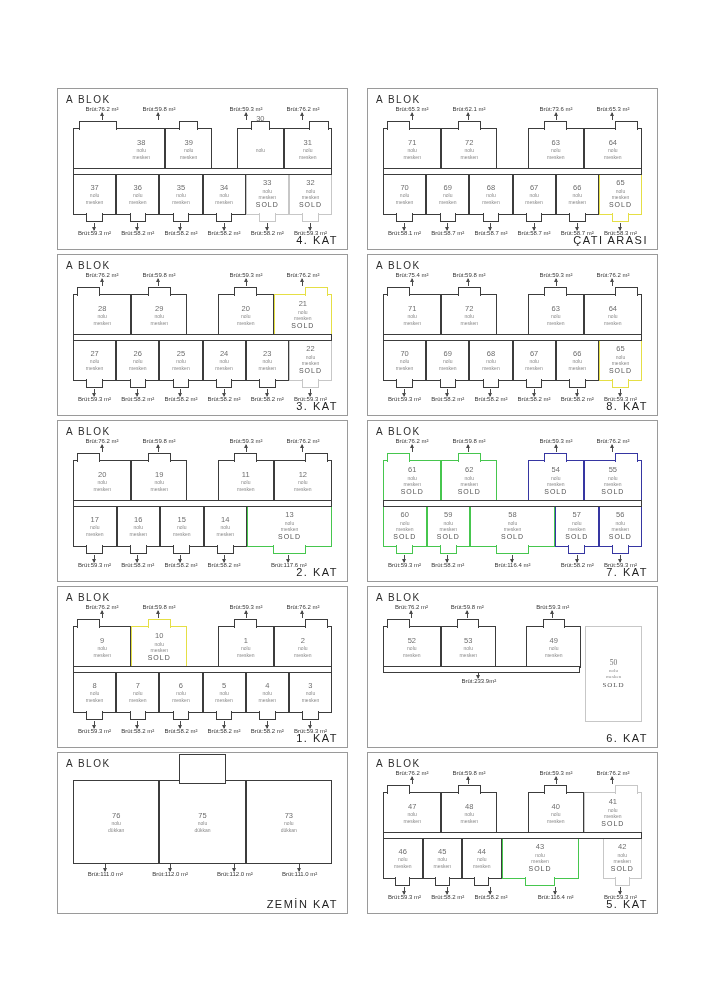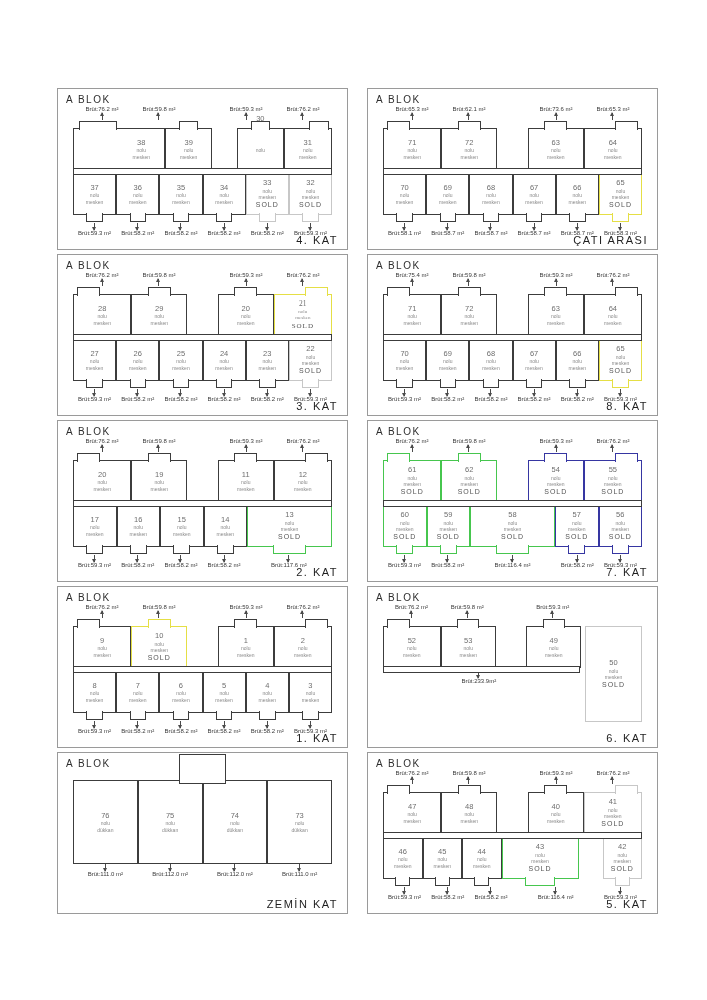--- a/index.html
+++ b/index.html
@@ -35,21 +35,21 @@
   .uno { font-size:7.5px; color:#6e6e6e; }
   .usm { font-size:5px; color:#8a8a8a; }
   .usold { font-size:7px; color:#555; letter-spacing:1px; margin-top:1px; }
   .bump { position:absolute; height:9px; top:-8px; background:#fff; border:1.5px solid; border-bottom:none; z-index:2; border-color:inherit; }
   .bump.bl { left:5%;  width:42%; }
   .bump.bc { left:29%; width:42%; }
   .bump.br { right:5%; width:42%; }
   .bump.bb { top:auto; bottom:-8px; left:30%; width:40%; border:1.5px solid; border-top:none; border-color:inherit; }
   .corridor { position:relative; z-index:3; height:7px; border:1.5px solid #3c3c3c; background:#fff; margin:-2px 0 -2px 0; }
   .gapcell { background:transparent; }
-  .side-unit { position:absolute; z-index:1; }
+  .side-unit { position:absolute; z-index:1;font-family:Liberation Serif, serif; }
   .zemin-row { margin-top:27px; height:84px; display:flex; position:relative; }
   .zemin-bump { position:absolute; top:-26px; left:41%; width:18%; height:30px; border:1.5px solid #3c3c3c; background:#fff; z-index:2; }
 </style>
 </head>
 <body>
 
 <div id="grid">
     <section class="panel">
       <div class="panel-title">A BLOK</div>
       <div class="plan">
@@ -322,21 +322,21 @@
             <span class="usm">nolu</span>
             <span class="usm">mesken</span>
           </div>
           <div class="gapcell" style="flex-grow: 12; flex-basis: 0px;"></div>
           <div class="unit c-n" style="flex-grow: 21; flex-basis: 0px;">
             <div class="bump bc"></div>
             <span class="uno">20</span>
             <span class="usm">nolu</span>
             <span class="usm">mesken</span>
           </div>
-          <div class="unit c-y" style="flex-grow: 22; flex-basis: 0px; font-family: Liberation Serif, serif;">
+          <div class="unit c-y" style="flex-grow: 22; flex-basis: 0px;">
             <div class="bump br"></div>
             <span class="uno">21</span>
             <span class="usm">nolu</span>
             <span class="usm">mesken</span>
             <span class="usold">SOLD</span>
           </div>
         </div>
         <div class="corridor"></div>
         <div class="urow bottom-row">
           <div class="unit c-n" style="flex-grow: 16; flex-basis: 0px;">
@@ -936,25 +936,20 @@
             <span class="uno">76</span>
             <span class="usm">nolu</span>
             <span class="usm">dükkan</span>
           </div>
           <div class="unit c-n" style="flex-grow: 25; flex-basis: 0px; height: 100%;">
             <span class="uno">75</span>
             <span class="usm">nolu</span>
             <span class="usm">dükkan</span>
           </div>
           <div class="unit c-n" style="flex-grow: 25; flex-basis: 0px; height: 100%;">
-            <span class="uno">74</span>
-            <span class="usm">nolu</span>
-            <span class="usm">dükkan</span>
-          </div>
-          <div class="unit c-n" style="flex-grow: 25; flex-basis: 0px; height: 100%;">
             <span class="uno">73</span>
             <span class="usm">nolu</span>
             <span class="usm">dükkan</span>
           </div>
         </div>
         <div class="lblrow">
           <div class="lblcell bottom" style="flex-grow: 25; flex-basis: 0px;">
             <div class="arrow down"></div>
             <div class="area-text">Brüt:111.0 m²</div>
           </div>

